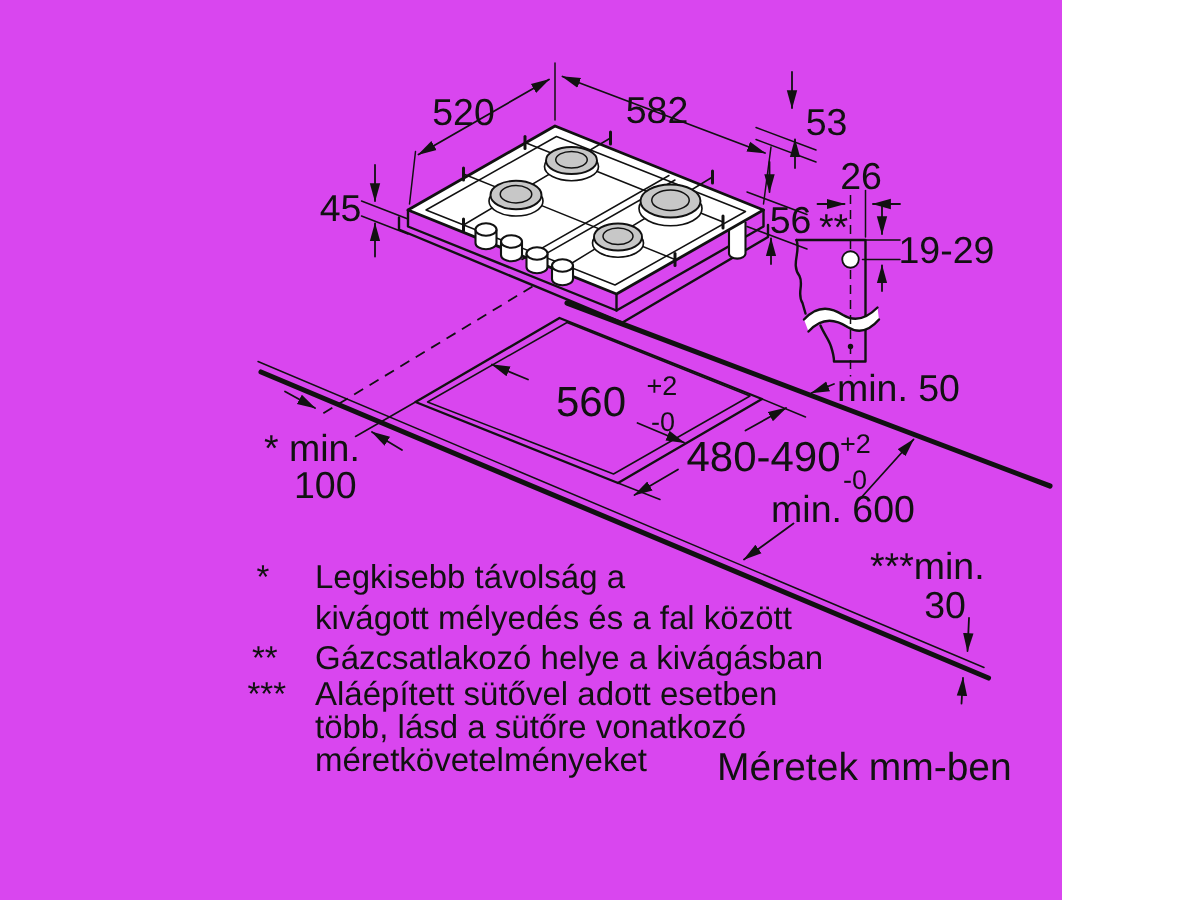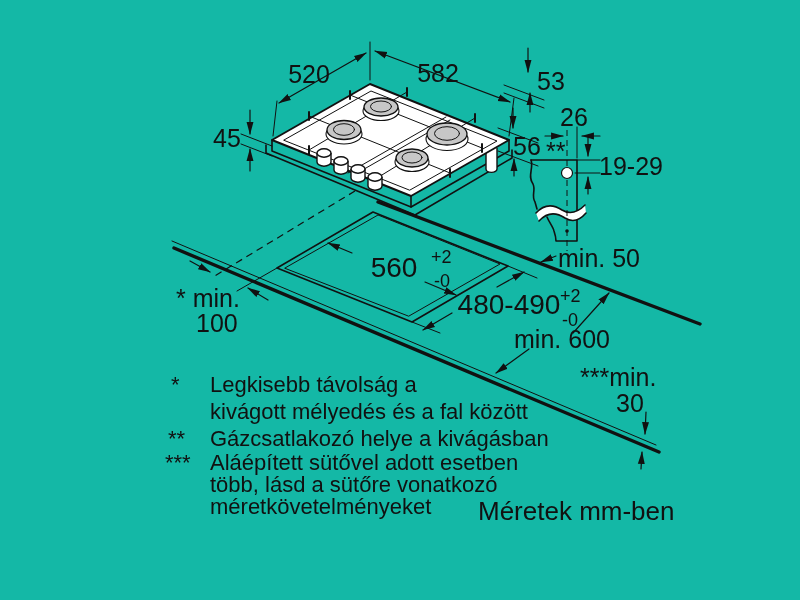--- a/index.html
+++ b/index.html
@@ -1,16 +1,16 @@
 <!DOCTYPE html>
 <html><head>
 <meta charset="utf-8">
 <style>
   html,body{margin:0;padding:0;background:#fff;}
-  .stage{position:relative;width:800px;height:600px;background:#14b8a6;overflow:hidden;
+  .stage{position:relative;width:708px;height:600px;background:#d946ef;overflow:hidden;
          font-family:"Liberation Sans", sans-serif;}
   svg{display:block;}
   .ln{stroke:#111;fill:none;stroke-width:1.6;stroke-linejoin:round;stroke-linecap:round;}
   .thin{stroke:#111;fill:none;stroke-width:1;stroke-linejoin:round;stroke-linecap:round;}
   .thk{stroke:#111;fill:none;stroke-width:3.4;stroke-linecap:round;}
   .med{stroke:#111;fill:none;stroke-width:2;stroke-linecap:round;}
   .dim{stroke:#111;fill:none;stroke-width:1.2;stroke-linecap:round;}
   .dash{stroke:#111;fill:none;stroke-width:1.2;stroke-dasharray:7 5;}
   .dashc{stroke:#111;fill:none;stroke-width:1;stroke-dasharray:6 4;}
   .wfill{fill:#ffffff;stroke:#111;stroke-width:1.4;stroke-linejoin:round;}

